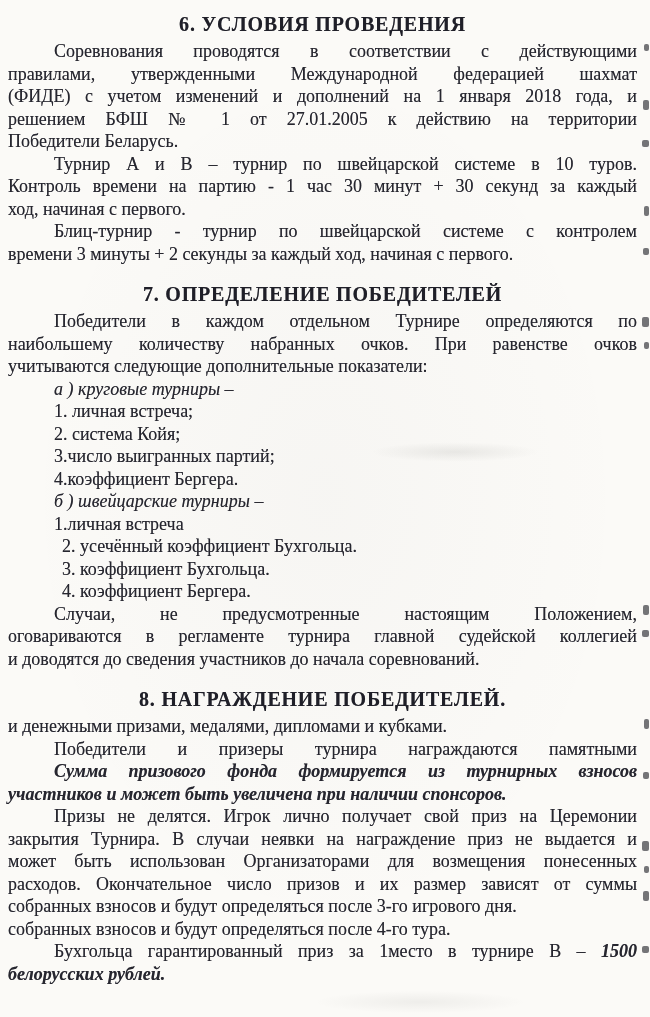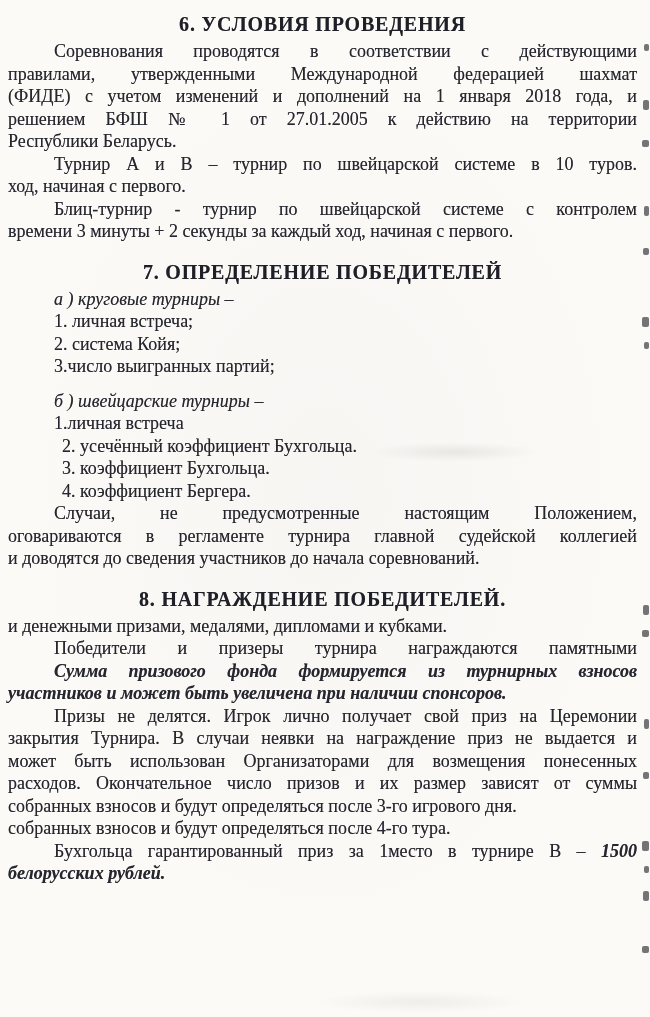--- a/index.html
+++ b/index.html
@@ -54,36 +54,43 @@
 <body>
 
 <div class="page">
   <div class="doc">
       <div class="heading">6. УСЛОВИЯ ПРОВЕДЕНИЯ</div>
       <div class="para">
         <div class="line just indent">Соревнования проводятся в соответствии с действующими</div>
         <div class="line just">правилами, утвержденными Международной федерацией шахмат</div>
         <div class="line just">(ФИДЕ) с учетом изменений и дополнений на 1 января 2018 года, и</div>
         <div class="line just">решением БФШ № 1 от 27.01.2005 к действию на территории</div>
-        <div class="line">Республики Беларусь.</div>
+        <div class="line">Победители Беларусь.</div>
       </div>
       <div class="para">
         <div class="line just indent">Турнир А и В – турнир по швейцарской системе в 10 туров.</div>
+        <div class="line just">Контроль времени на партию - 1 час 30 минут + 30 секунд за каждый</div>
         <div class="line">ход, начиная с первого.</div>
       </div>
       <div class="para">
         <div class="line just indent">Блиц-турнир - турнир по швейцарской системе с контролем</div>
         <div class="line">времени 3 минуты + 2 секунды за каждый ход, начиная с первого.</div>
       </div>
       <div class="heading">7. ОПРЕДЕЛЕНИЕ ПОБЕДИТЕЛЕЙ</div>
+      <div class="para">
+        <div class="line just indent">Победители в каждом отдельном Турнире определяются по</div>
+        <div class="line just">наибольшему количеству набранных очков. При равенстве очков</div>
+        <div class="line">учитываются следующие дополнительные показатели:</div>
+      </div>
       <div class="line it" style="padding-left: 46px;">а ) круговые турниры –</div>
       <div class="line" style="padding-left: 46px;">1. личная встреча;</div>
       <div class="line" style="padding-left: 46px;">2. система Койя;</div>
       <div class="line" style="padding-left: 46px;">3.число выигранных партий;</div>
-      <div class="line it" style="padding-left: 46px; margin-top: 12px;">б ) швейцарские турниры –</div>
+      <div class="line" style="padding-left: 46px;">4.коэффициент Бергера.</div>
+      <div class="line it" style="padding-left: 46px;">б ) швейцарские турниры –</div>
       <div class="line" style="padding-left: 46px;">1.личная встреча</div>
       <div class="line" style="padding-left: 54px;">2. усечённый коэффициент Бухгольца.</div>
       <div class="line" style="padding-left: 54px;">3. коэффициент Бухгольца.</div>
       <div class="line" style="padding-left: 54px;">4. коэффициент Бергера.</div>
       <div class="para">
         <div class="line just indent">Случаи, не предусмотренные настоящим Положением,</div>
         <div class="line just">оговариваются в регламенте турнира главной судейской коллегией</div>
         <div class="line">и доводятся до сведения участников до начала соревнований.</div>
       </div>
       <div class="heading">8. НАГРАЖДЕНИЕ ПОБЕДИТЕЛЕЙ.</div>

